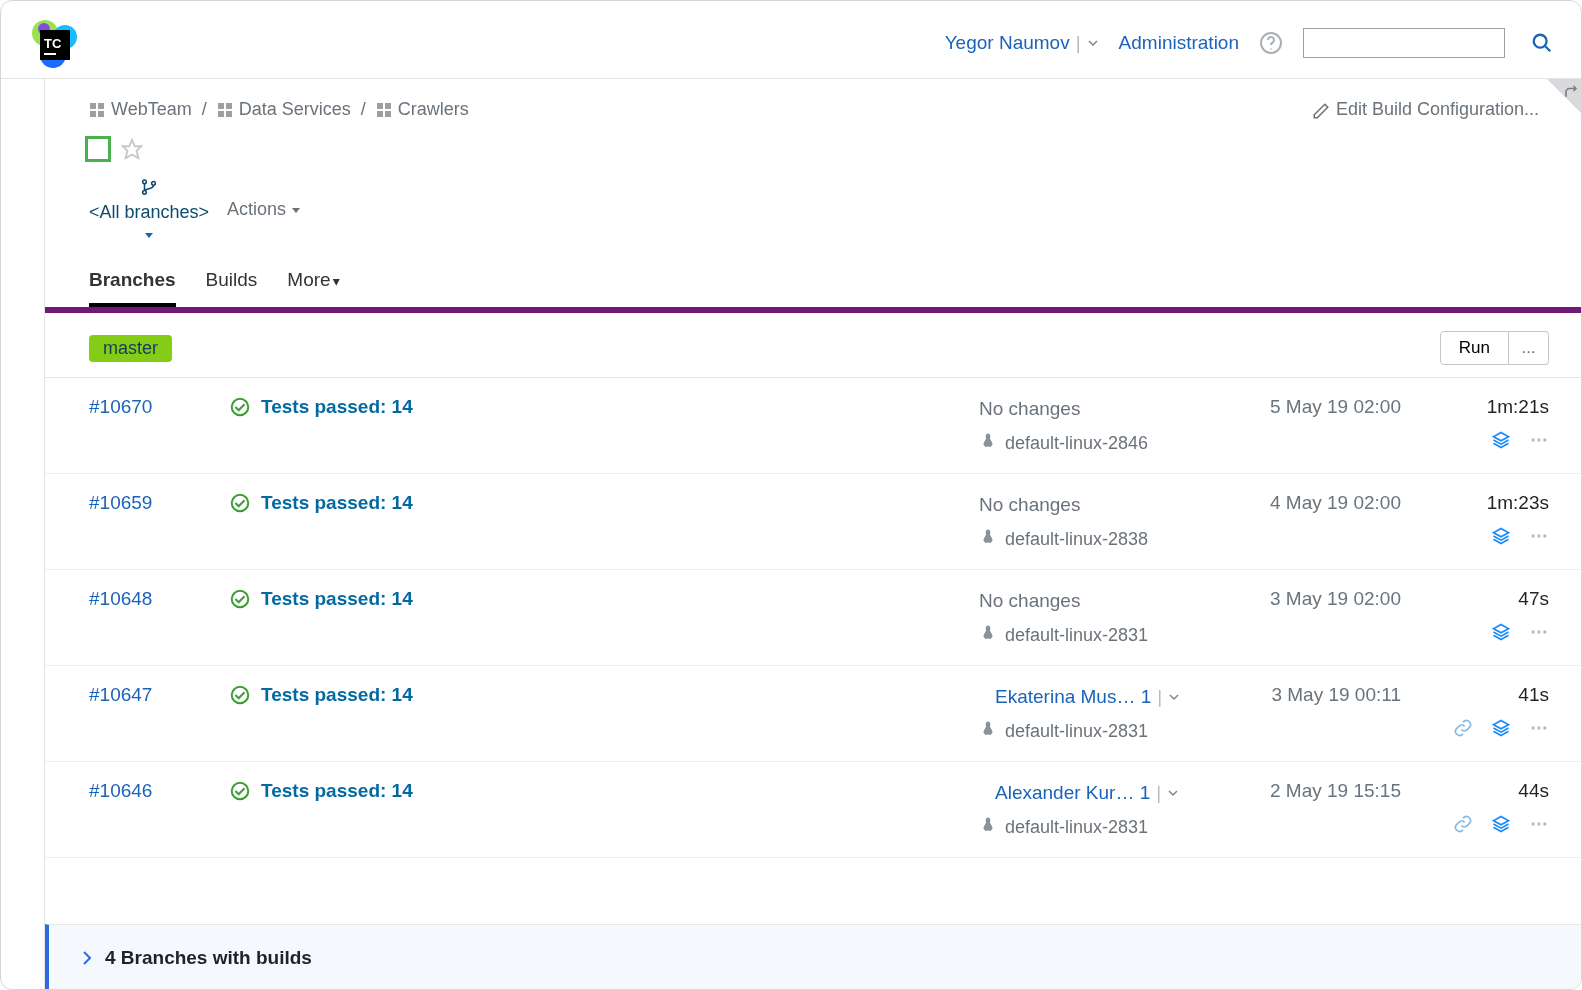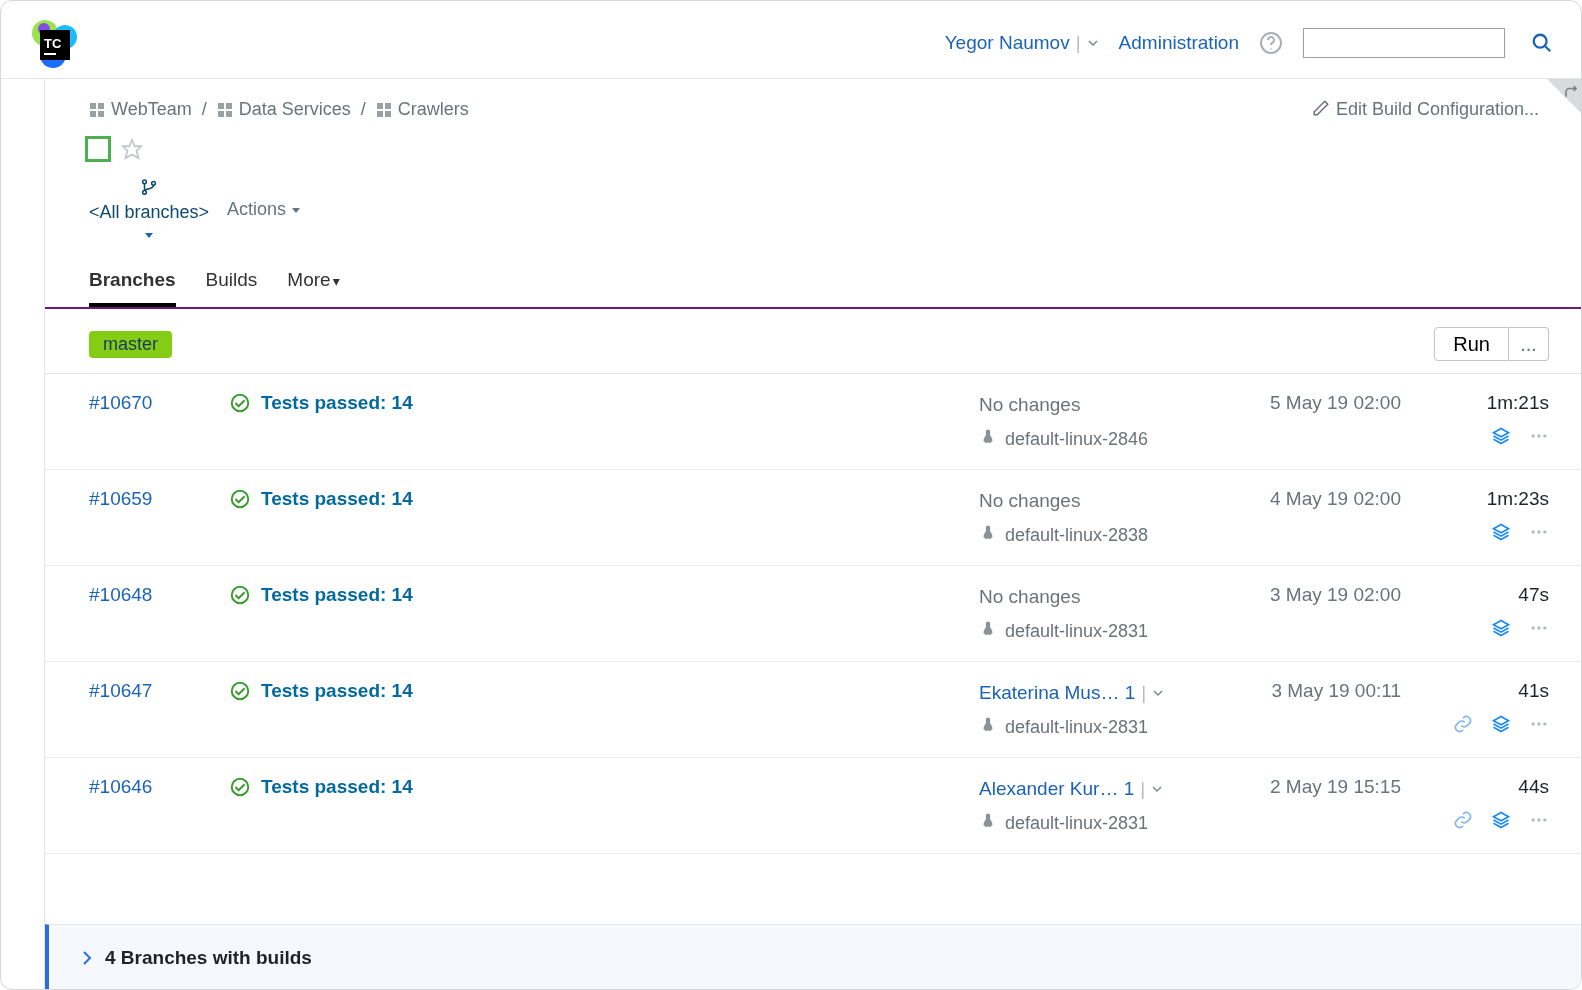--- a/index.html
+++ b/index.html
@@ -63,34 +63,34 @@
   .body-row { display: flex; height: calc(100% - 78px); }
   .left-gutter { width: 44px; border-right: 1px solid #e3e5e7; flex-shrink: 0; }
   .main { flex: 1; padding-top: 20px; display: flex; flex-direction: column; }
 
   .header-line { display: flex; align-items: center; padding: 0 44px; margin-bottom: 2px; }
   .breadcrumbs { display: flex; align-items: center; gap: 10px; color: #6a737b; font-size: 18px; }
   .breadcrumbs a { color: #6a737b; text-decoration: none; display: flex; align-items: center; gap: 6px; }
   .breadcrumbs .slash { color: #6a737b; }
   .grid-ic { width: 16px; height: 16px; color: #9aa0a5; }
   .header-spacer { flex: 1; }
-  .edit-config { display: flex; align-items: flex-start; gap: 6px; color: #6a737b; font-size: 18px; }
+  .edit-config { display: flex; align-items: flex-end; gap: 6px; color: #6a737b; font-size: 18px; }
   .edit-config svg { width: 18px; height: 18px; }
 
   .title-row { display: flex; align-items: center; gap: 10px; padding: 0 40px; margin: 14px 0 16px; }
   .title-row .sq-icon { width: 26px; height: 26px; border: 3px solid #4caf50; }
   .title-row h1 { font-size: 34px; font-weight: 800; letter-spacing: -0.5px; }
   .title-row .star { color: #c5c9cd; width: 22px; height: 22px; }
 
   .subhdr { display: flex; align-items: center; gap: 18px; padding: 0 44px; font-size: 18px; margin-bottom: 28px; }
   .branch-sel { color: #0c4a6e; display: flex; align-items: center; gap: 6px; flex-direction: column; }
   .branch-sel .caret { color: #1b63b8; }
   .actions-dd { color: #6a737b; display: flex; align-items: center; gap: 4px; }
 
-  .tabs { display: flex; gap: 30px; padding: 0 44px; border-bottom: 2px solid #701a75; }
+  .tabs { display: flex; gap: 30px; padding: 0 44px; border-bottom: 6px solid #701a75; }
   .tab { font-size: 19px; color: #333; padding-bottom: 12px; }
   .tab.active { font-weight: 800; border-bottom: 4px solid #000; }
   .tab .caret { font-size: 14px; margin-left: 2px; }
 
   
   .section-row {
     display: flex; align-items: center;
     border-bottom: 1px solid #e3e5e7;
     padding: 18px 34px 12px 44px;
   }
@@ -103,21 +103,21 @@
   }
   .section-row .spacer { flex: 1; }
   .run-group { display: flex; }
   .run-btn, .run-more {
     border: 1px solid #c2c6ca;
     background: #fff;
     height: 34px;
     display: flex;
     align-items: center;
     justify-content: center;
-    font-size: 20px;
+    font-size: 17px;
     cursor: pointer;
   }
   .run-btn { padding: 0 18px; border-top-left-radius: 4px; border-bottom-left-radius: 4px; }
   .run-more { width: 40px; border-left: none; border-top-right-radius: 4px; border-bottom-right-radius: 4px; color: #6a737b; }
 
   
   .builds { }
   .build-row {
     display: grid;
     grid-template-columns: 140px 1fr 240px 200px 130px;
@@ -125,21 +125,21 @@
     padding: 18px 34px 18px 44px;
     border-bottom: 1px solid #ecedef;
     align-items: start;
   }
   .build-id { color: #1b63b8; font-size: 19px; }
   .status-col { display: flex; align-items: flex-start; gap: 10px; }
   .status-col .check { color: #3f9c35; width: 22px; height: 22px; }
   .status-col .status-text { color: #0369a1; font-size: 19px; font-weight: bold; }
   .changes-col { font-size: 19px; }
   .changes-col .changes-text { color: #6a737b; display: flex; align-items: center; gap: 6px; min-height: 26px; }
-  .changes-col .changes-text.link { color: #1b63b8; }
+  .changes-col .changes-text.link { color: #1b63b8; margin-left: 16px; }
   .changes-col .sep { color: #b7bcc1; }
   .changes-col .agent-line { display: flex; align-items: center; gap: 8px; color: #6a737b; font-size: 18px; margin-top: 10px; }
   .changes-col .agent-line svg { width: 18px; height: 18px; color: #8b9298; }
   .when-col { color: #6a737b; font-size: 19px; text-align: right; padding-right: 18px; }
   .dur-col { display: flex; flex-direction: column; align-items: flex-end; gap: 12px; }
   .dur-col .dur { font-size: 19px; color: #1f2326; }
   .dur-col .icons { display: flex; align-items: center; gap: 18px; }
   .dur-col .stack { color: #1b88ff; width: 20px; height: 20px; }
   .dur-col .link-ic { color: #82b9ea; width: 20px; height: 20px; }
   .dur-col .dots { color: #b7bcc1; width: 20px; height: 20px; }

